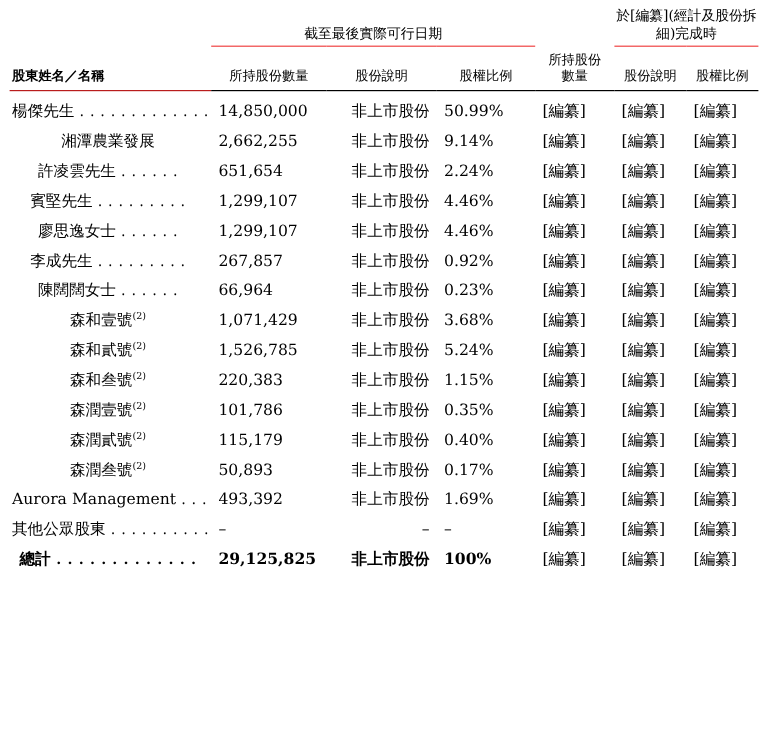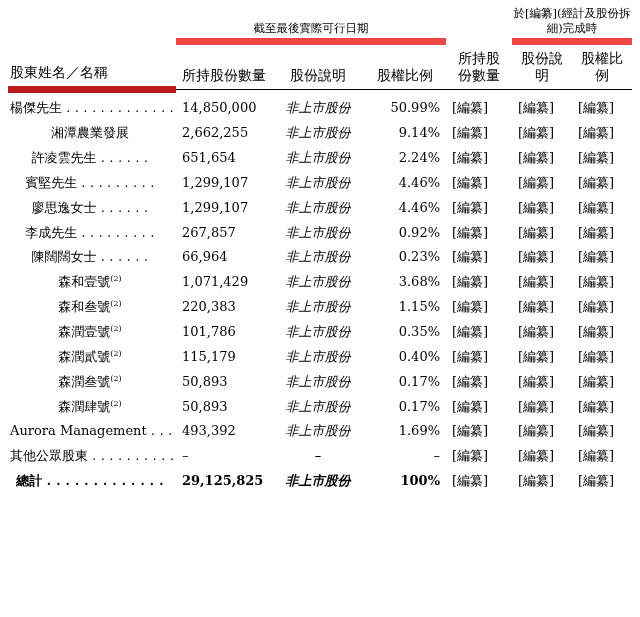--- a/index.html
+++ b/index.html
@@ -37,58 +37,59 @@
 
   
   .grp-head td {
     padding: 0 0 2px 0;
     font-size: 11.5px;
     text-align: center;
     vertical-align: bottom;
     line-height: 1.3;
   }
   .grp-head td.grp {
-    border-bottom: 7px solid #ef4444;
+    border-bottom: 1px solid #ef4444;
   }
   .grp-head td.spacer { border: none; }
 
   .sub-head td {
     padding: 5px 6px 4px 6px;
-    font-size: 14px;
+    font-size: 11px;
     text-align: center;
     vertical-align: bottom;
     line-height: 1.25;
     border-bottom: 1px solid #000;
   }
   .sub-head td.namecol {
     text-align: left;
     padding-left: 2px;
-    border-bottom: 7px solid #b91c1c;
+    border-bottom: 1px solid #b91c1c;
+    font-weight: bold;
   }
 
   .headgap { height: 7px; }
   .headgap td { padding: 0; border: none; }
 
   
   tbody tr.row td {
     padding: 3px 6px 3px 6px;
     font-size: 13px;
     line-height: 1.45;
     vertical-align: baseline;
     white-space: nowrap;
   }
   td.name {
     text-align: center;
     padding-left: 2px !important;
     font-size: 13px;
     overflow: hidden;
   }
   td.num { }
-  td.desc { text-align: center; font-style: italic; }
-  td.pct { text-align: right; }
+  td.desc { text-align: right; }
+  td.pct { text-align: left; }
   td.edit { text-align: left; }
 
   .leader {
     letter-spacing: 0.5px;
     font-size: 12px;
   }
   sup {
     font-size: 8px;
     vertical-align: super;
     line-height: 0;
@@ -204,20 +205,29 @@
         <tr class="row">
           <td class="name"><span>森和壹號</span><sup>(2)</sup></td>
           <td class="num">1,071,429</td>
           <td class="desc">非上市股份</td>
           <td class="pct">3.68%</td>
           <td class="edit">[編纂]</td>
           <td class="edit">[編纂]</td>
           <td class="edit">[編纂]</td>
         </tr>
         <tr class="row">
+          <td class="name"><span>森和貳號</span><sup>(2)</sup></td>
+          <td class="num">1,526,785</td>
+          <td class="desc">非上市股份</td>
+          <td class="pct">5.24%</td>
+          <td class="edit">[編纂]</td>
+          <td class="edit">[編纂]</td>
+          <td class="edit">[編纂]</td>
+        </tr>
+        <tr class="row">
           <td class="name"><span>森和叁號</span><sup>(2)</sup></td>
           <td class="num">220,383</td>
           <td class="desc">非上市股份</td>
           <td class="pct">1.15%</td>
           <td class="edit">[編纂]</td>
           <td class="edit">[編纂]</td>
           <td class="edit">[編纂]</td>
         </tr>
         <tr class="row">
           <td class="name"><span>森潤壹號</span><sup>(2)</sup></td>
@@ -232,29 +242,20 @@
           <td class="name"><span>森潤貳號</span><sup>(2)</sup></td>
           <td class="num">115,179</td>
           <td class="desc">非上市股份</td>
           <td class="pct">0.40%</td>
           <td class="edit">[編纂]</td>
           <td class="edit">[編纂]</td>
           <td class="edit">[編纂]</td>
         </tr>
         <tr class="row">
           <td class="name"><span>森潤叁號</span><sup>(2)</sup></td>
-          <td class="num">50,893</td>
-          <td class="desc">非上市股份</td>
-          <td class="pct">0.17%</td>
-          <td class="edit">[編纂]</td>
-          <td class="edit">[編纂]</td>
-          <td class="edit">[編纂]</td>
-        </tr>
-        <tr class="row">
-          <td class="name"><span>森潤肆號</span><sup>(2)</sup></td>
           <td class="num">50,893</td>
           <td class="desc">非上市股份</td>
           <td class="pct">0.17%</td>
           <td class="edit">[編纂]</td>
           <td class="edit">[編纂]</td>
           <td class="edit">[編纂]</td>
         </tr>
         <tr class="row">
           <td class="name"><span class="latin">Aurora Management</span><span class="leader"> . . . . .</span></td>
           <td class="num">493,392</td>

